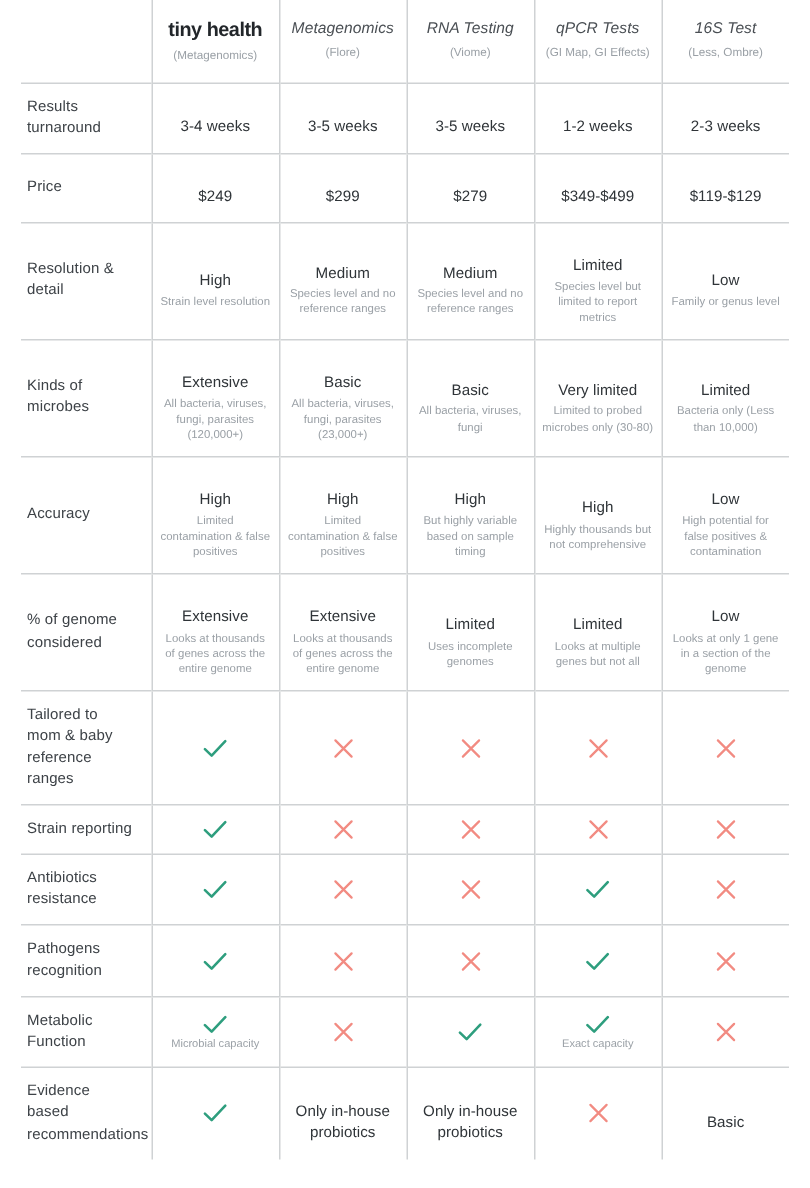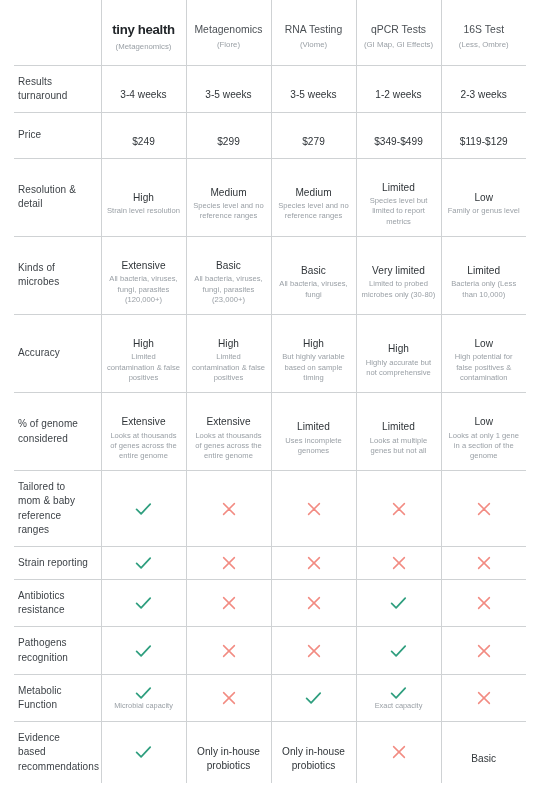--- a/index.html
+++ b/index.html
@@ -39,33 +39,34 @@
     color: #3d4247;
     line-height: 1.42;
     letter-spacing: .1px;
   }
 
   
   tr.row > td { border-top: 1px solid #cfd2d4; }
   tr.head > td { border-top: 0; }
 
   
-  .head .cell-data { padding-top: 22px; padding-bottom: 13px; margin-left: 40px; }
+  .head .cell-data { padding-top: 12px; padding-bottom: 13px; margin-left: 40px; }
   .brand {
     font-size: 13.2px;
     font-weight: bold;
     color: #22262a;
     letter-spacing: -.3px;
     line-height: 1.2;
   }
   .vendor-name {
     font-size: 10.4px;
     color: #4a4f54;
     line-height: 1.25;
     letter-spacing: .05px;
+    font-style: italic;
   }
   .vendor-sub {
     font-size: 7.8px;
     color: #9aa0a6;
     margin-top: 4px;
     line-height: 1.25;
   }
 
   
   .v-main {
@@ -219,21 +220,21 @@
           <td class="cell-data">
             <div class="v-main strong">High</div>
             <div class="v-sub">Limited contamination &amp; false positives</div>
           </td>
           <td class="cell-data">
             <div class="v-main strong">High</div>
             <div class="v-sub">But highly variable based on sample timing</div>
           </td>
           <td class="cell-data">
             <div class="v-main strong">High</div>
-            <div class="v-sub">Highly accurate but not comprehensive</div>
+            <div class="v-sub">Highly thousands but not comprehensive</div>
           </td>
           <td class="cell-data">
             <div class="v-main strong">Low</div>
             <div class="v-sub">High potential for false positives &amp; contamination</div>
           </td>
         </tr>
         <tr class="row">
           <td class="cell-label">% of genome considered</td>
           <td class="cell-data">
             <div class="v-main strong">Extensive</div>

